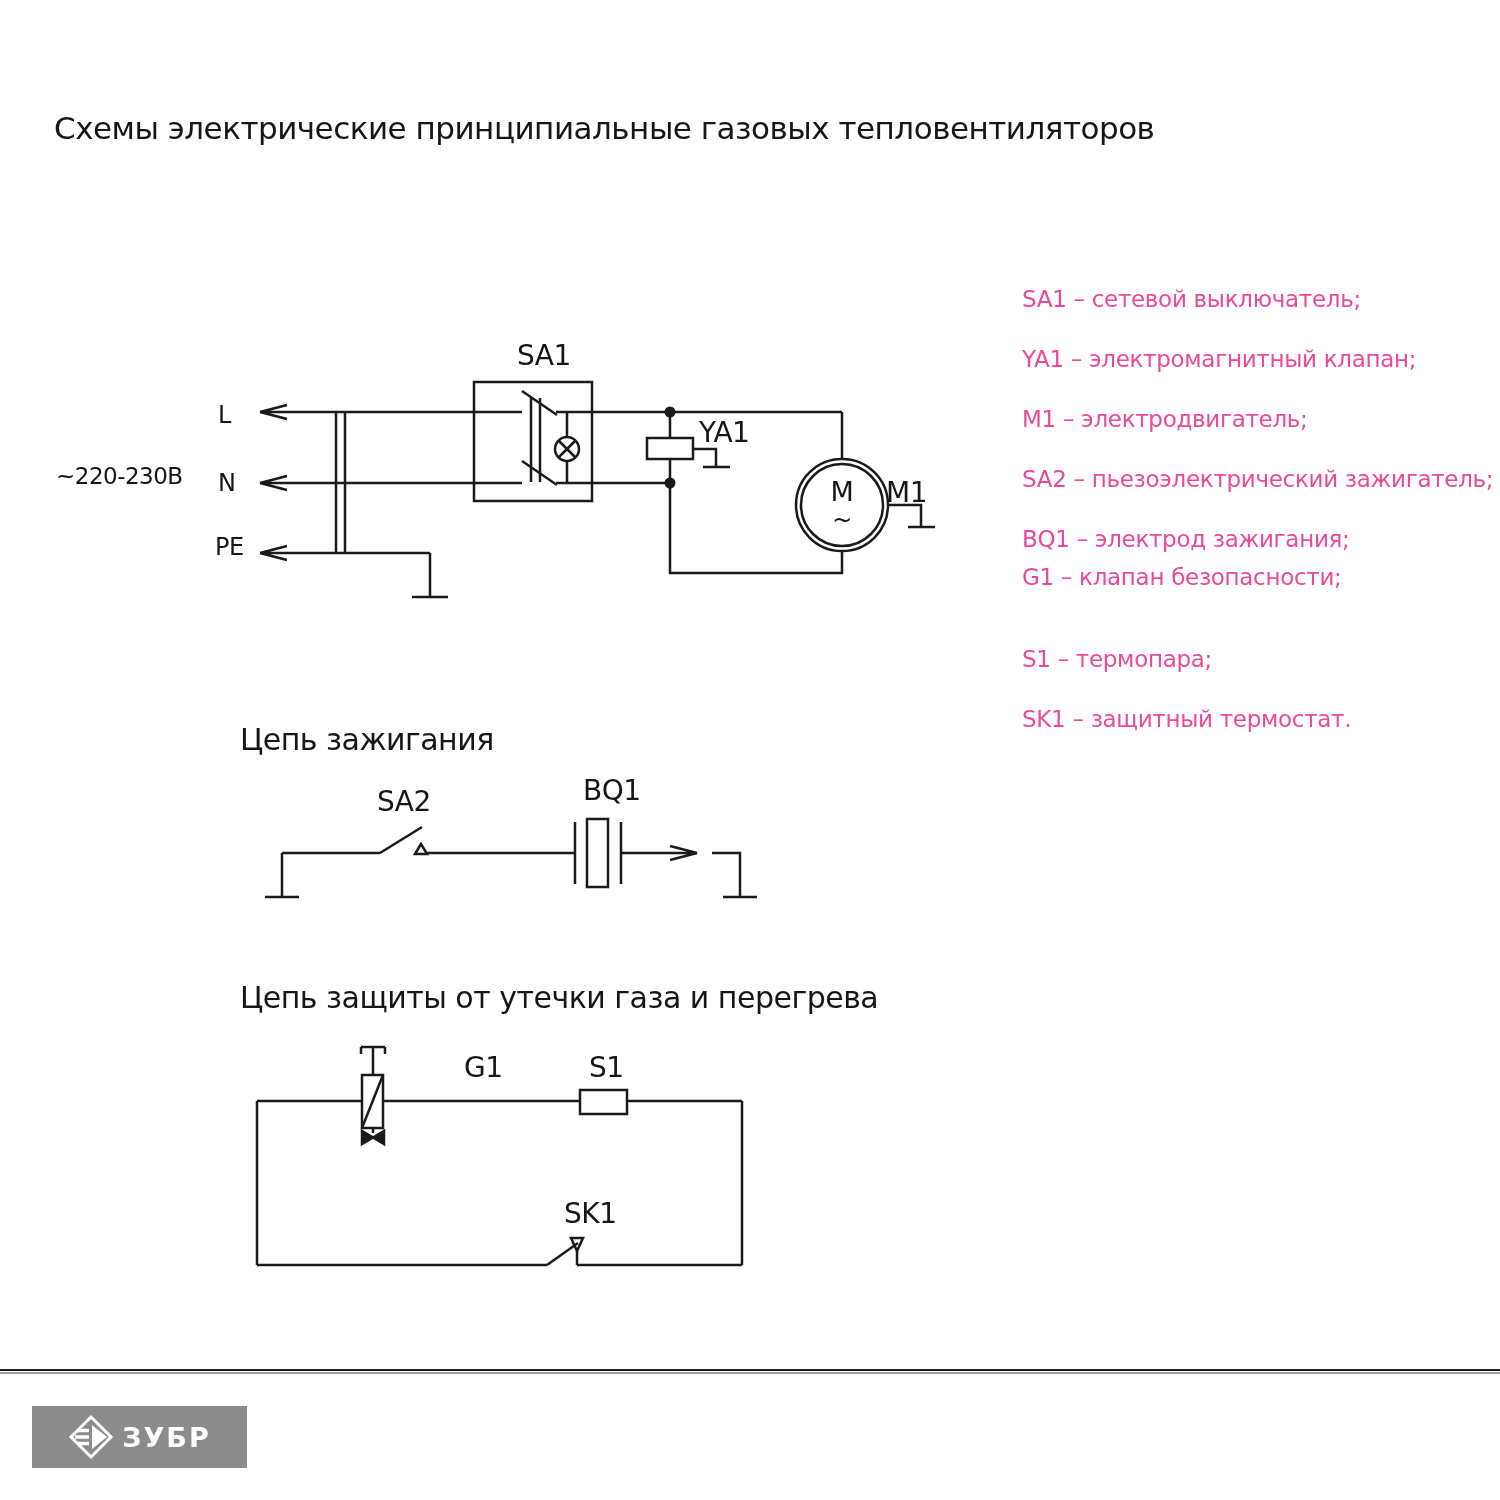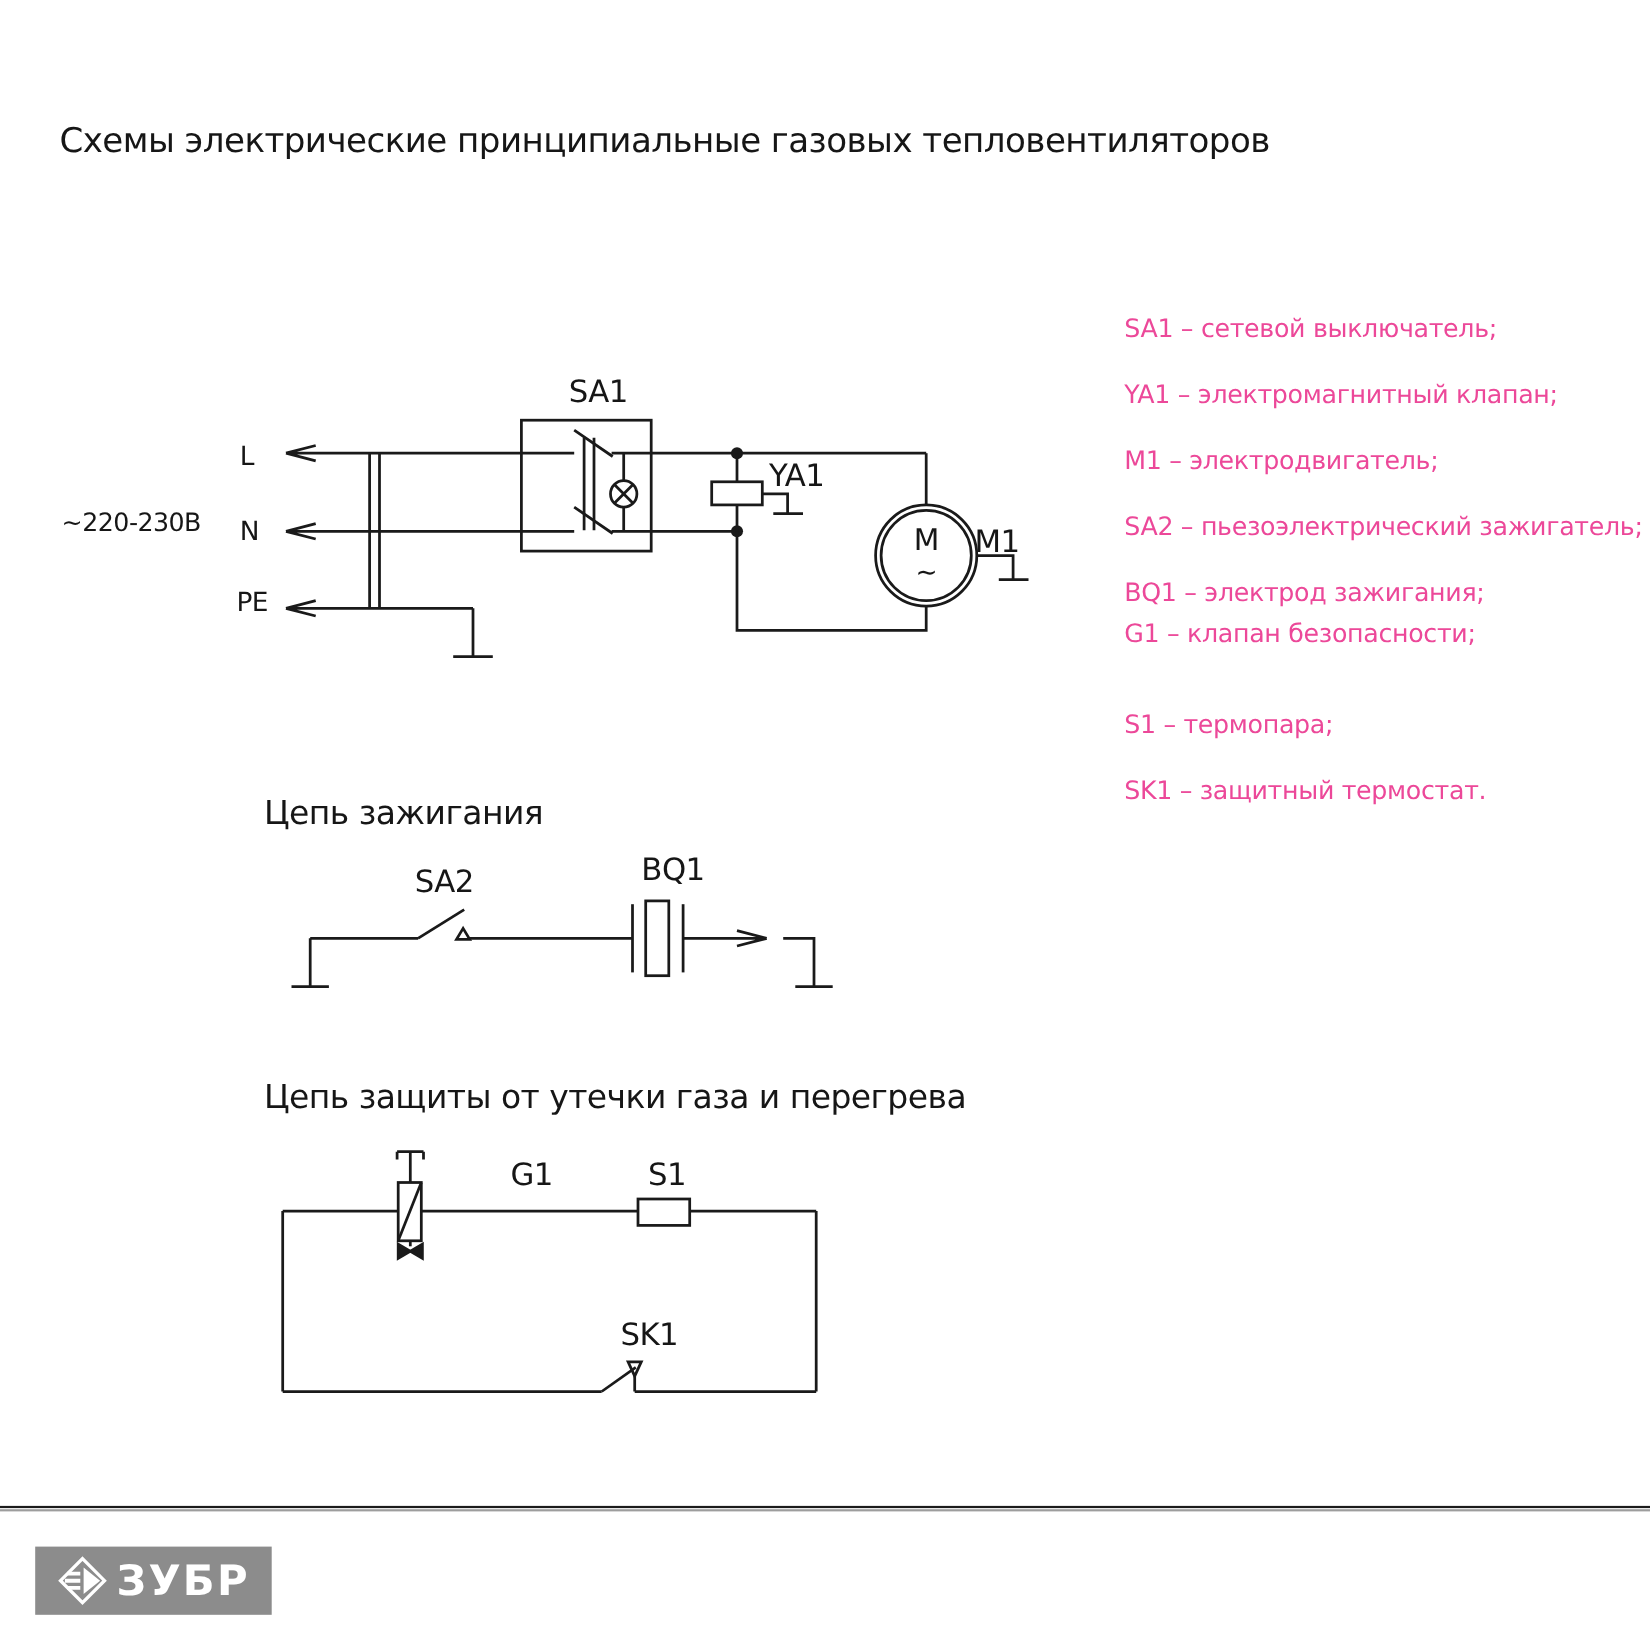--- a/index.html
+++ b/index.html
@@ -15,21 +15,21 @@
   .term-lbl { font-size:24px; }
   .volt-lbl { font-size:23px; }
   .motor-letter { transform:translateX(-50%); }
   .legend-item { position:absolute; left:1022px; font-size:23px; letter-spacing:-0.3px; white-space:nowrap; color:#ec4899; }
   .footer-sep-dark { position:absolute; left:0; top:1369px; width:1500px; height:2px; background:#1b1b1b; }
   .footer-sep-light { position:absolute; left:0; top:1372px; width:1500px; height:2px; background:#9d9d9d; }
   .logo-box {
     position:absolute; left:32px; top:1406px; width:215px; height:62px;
     background:#8c8c8c; display:flex; align-items:center; justify-content:center; gap:8px;
   }
-  .logo-text { color:#ffffff; font-weight:bold; font-size:38px; letter-spacing:2px; line-height:1; }
+  .logo-text { color:#ffffff; font-weight:bold; font-size:27px; letter-spacing:2px; line-height:1; }
   .footer-caption {
     position:absolute; left:283px; top:1421px; font-size:30px; white-space:nowrap;
     font-family:"Liberation Sans", sans-serif; letter-spacing:-0.3px;
   }
   .footer-model { font-weight:bold; color:#1c1c1c; }
   .footer-note  { font-weight:normal; color:#4a4a4a; }
 </style>
 </head>
 <body>
 

